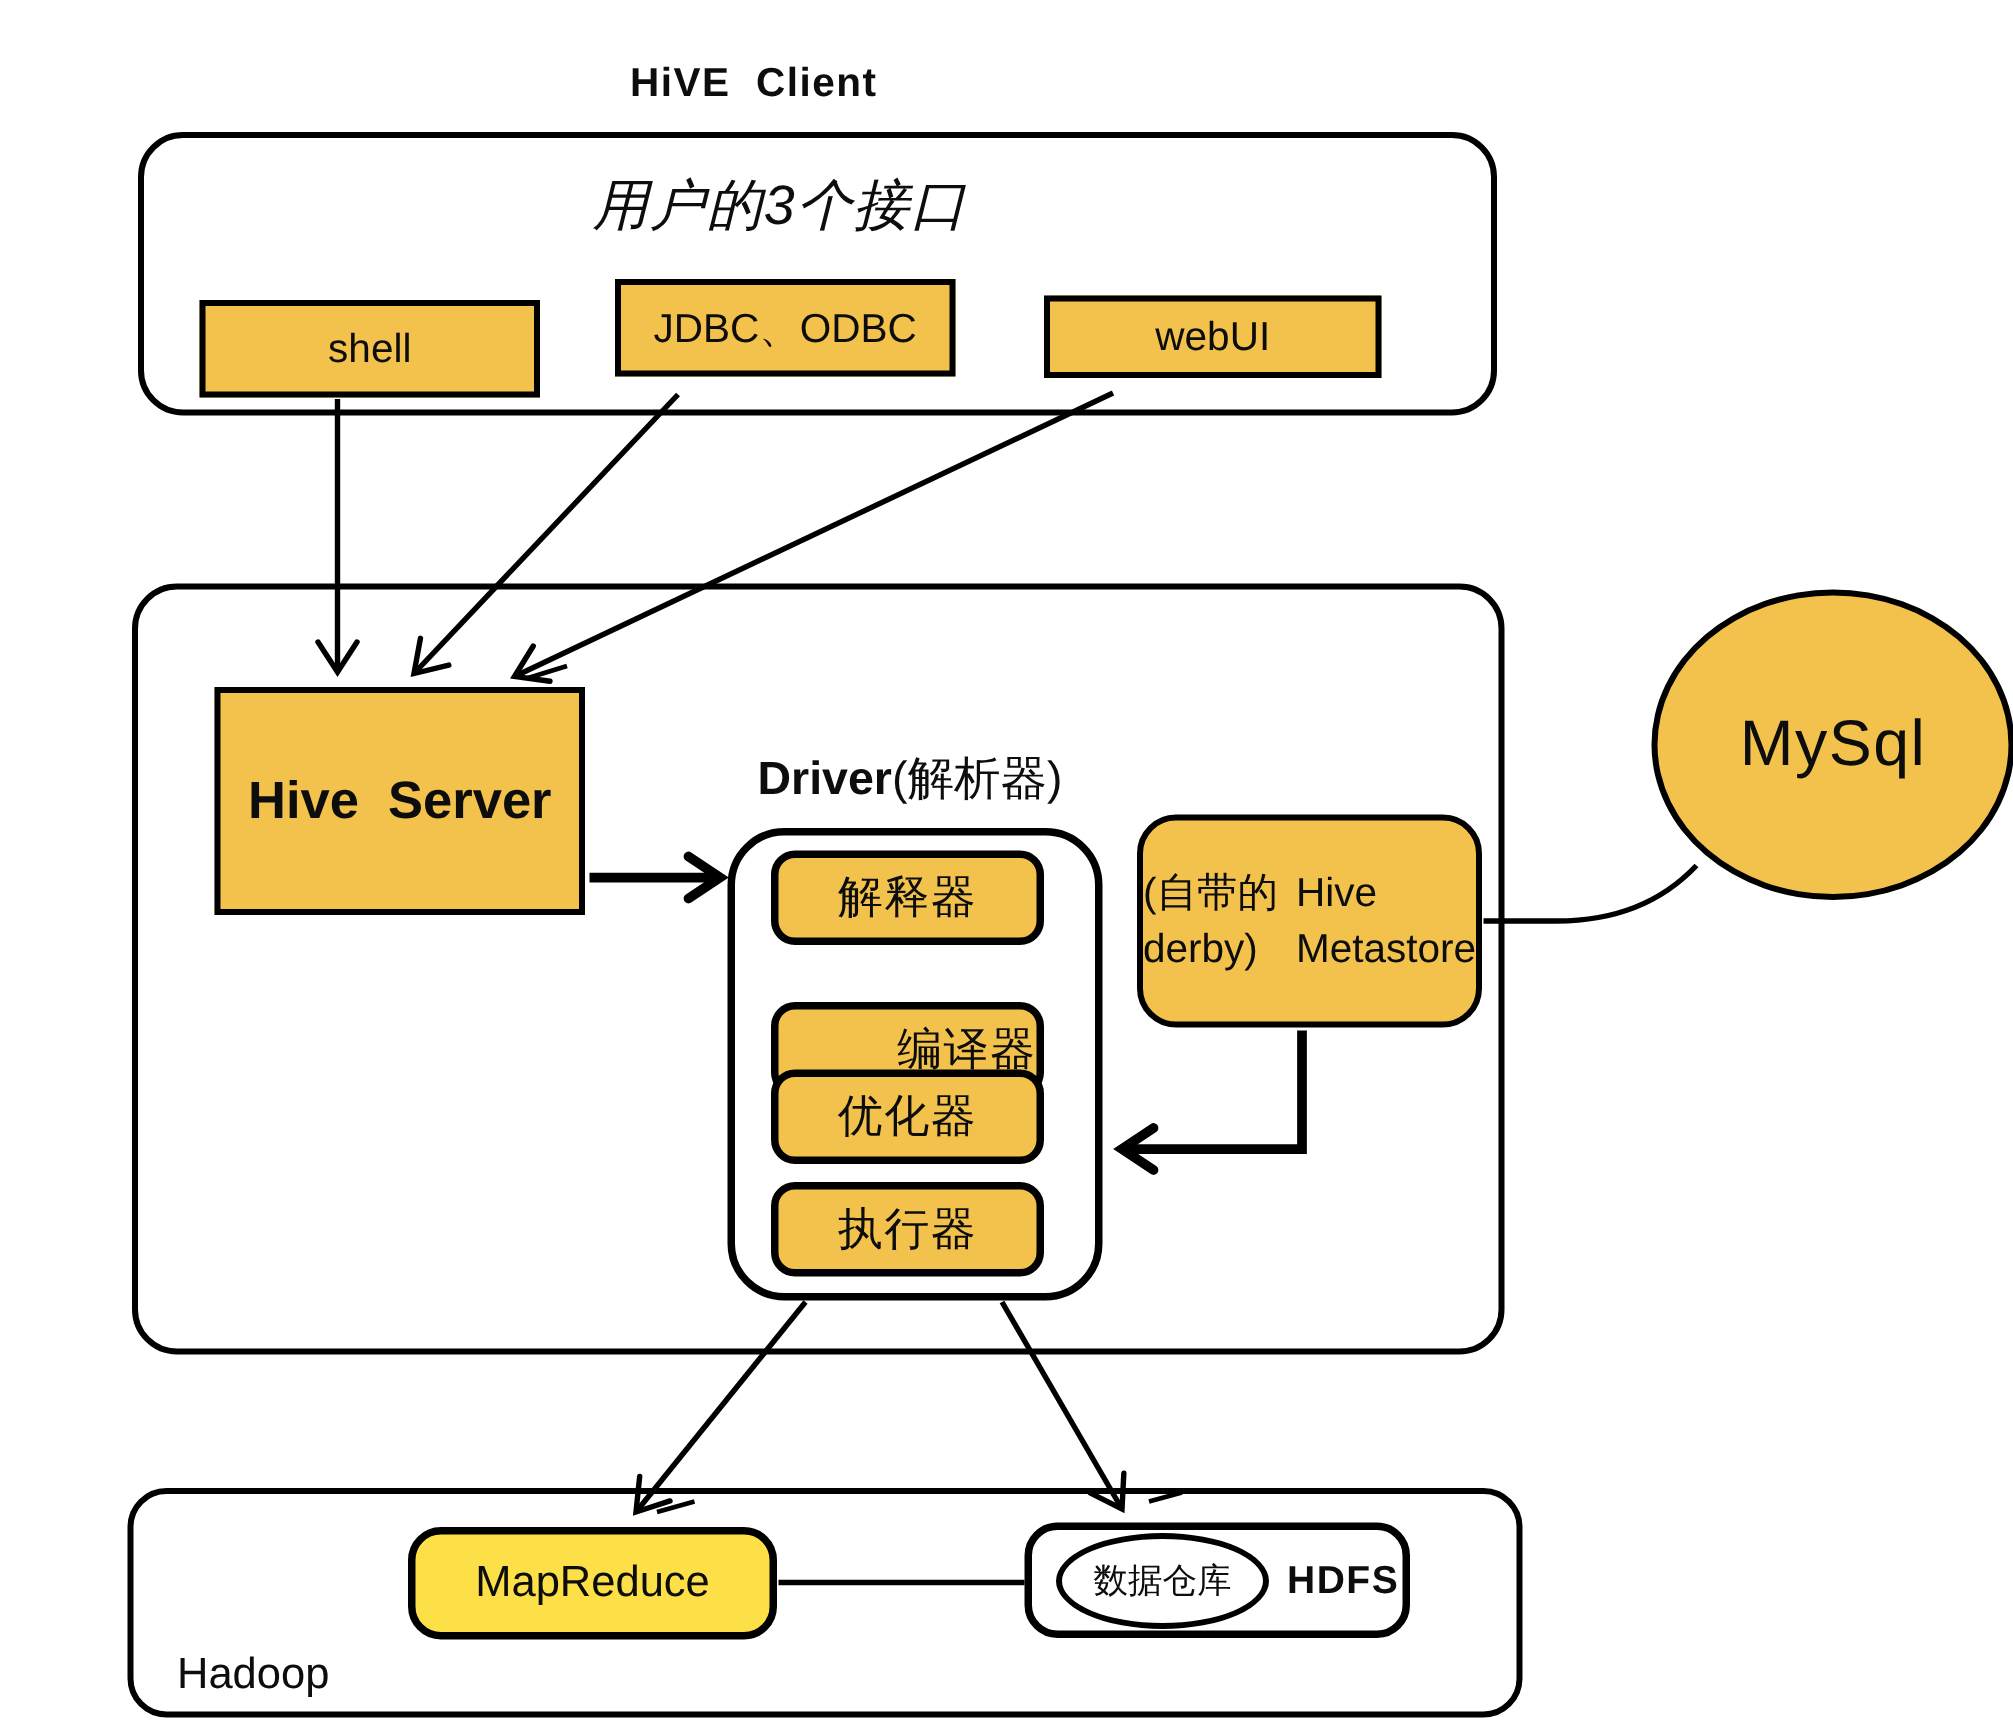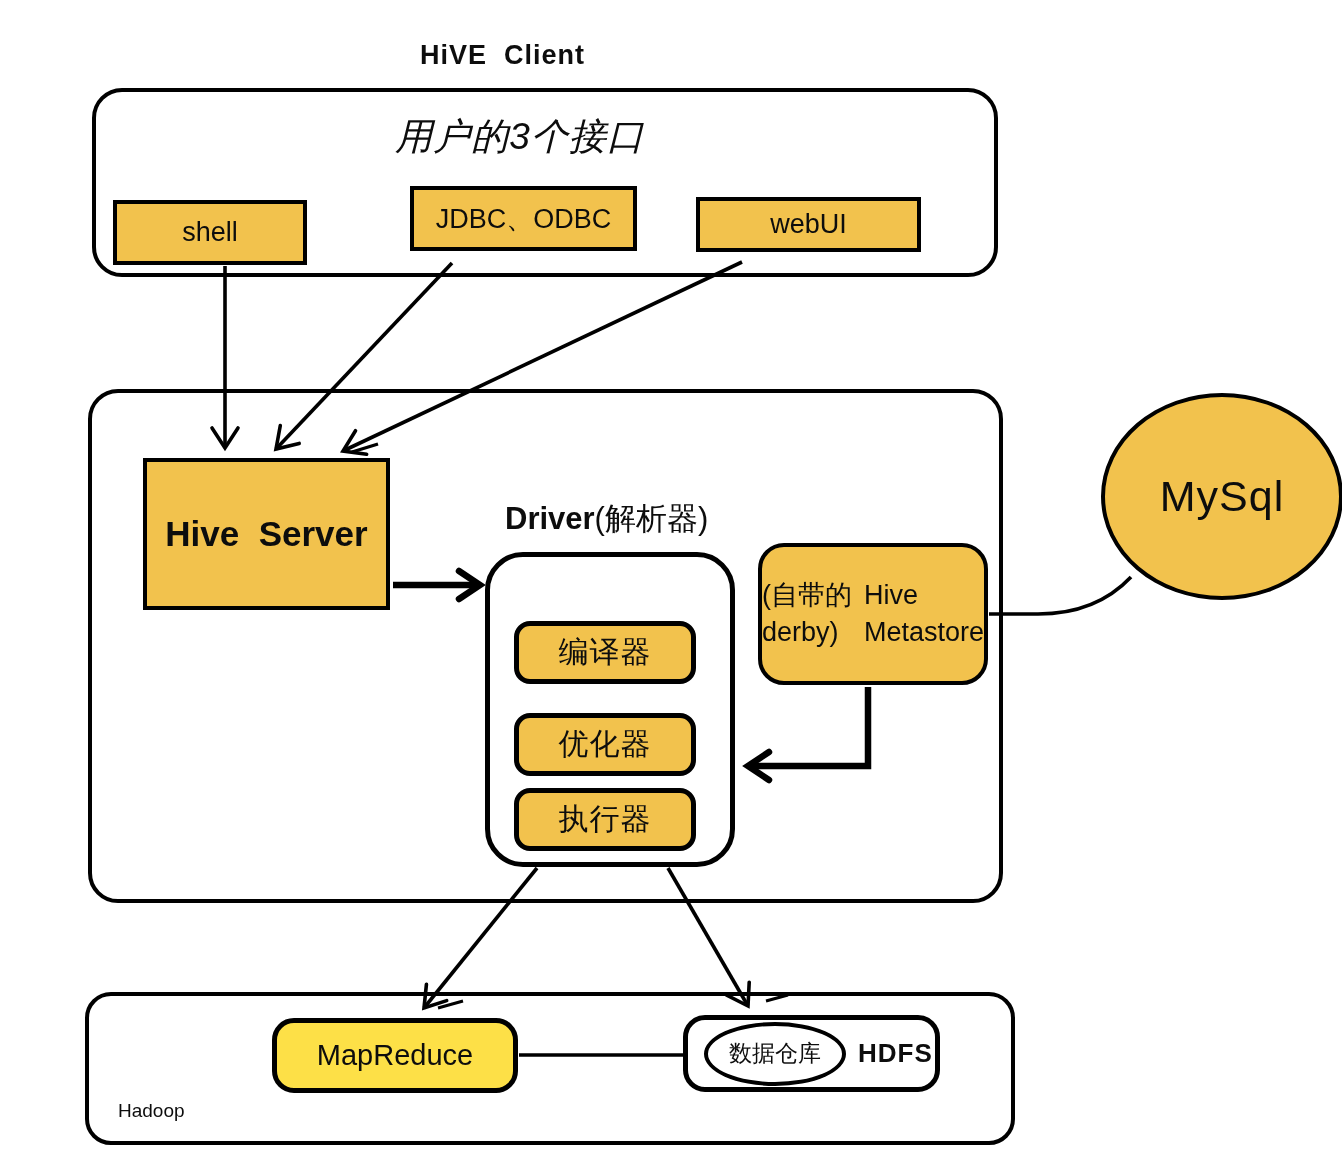--- a/index.html
+++ b/index.html
@@ -16,39 +16,39 @@
   .client-container { left:92px; top:88px; width:906px; height:189px; }
   .hive-container   { left:88px; top:389px; width:915px; height:514px; }
   .hadoop-container { left:85px; top:992px; width:930px; height:153px; border-radius:26px; }
 
   .diagram-title { left:420px; top:40px; font-size:27px; font-weight:bold; white-space:pre; letter-spacing:1px; }
   .client-heading { left:330px; top:112px; width:380px; height:50px; font-size:37px; letter-spacing:1px;font-style:italic; }
 
   
   .gold { background:var(--accent,#F2C24D); border:4px solid #000; box-sizing:border-box; }
   .iface { font-size:27px; }
-  .box-shell { left:113px; top:200px; width:194px; height:65px; }
+  .box-shell { left:133px; top:200px; width:227px; height:65px; }
   .box-jdbc  { left:410px; top:186px; width:227px; height:65px; }
   .box-webui { left:696px; top:197px; width:225px; height:55px;justify-content:center; }
 
   .hive-server { left:143px; top:458px; width:247px; height:152px; font-size:35px; font-weight:bold; white-space:pre; }
 
   .driver-label { left:505px; top:498px; font-size:31px; white-space:nowrap; }
   .driver-label .b { font-weight:bold; }
 
   .driver-box { left:485px; top:552px; width:250px; height:315px; background:#fff; border:5px solid #000; border-radius:38px; box-sizing:border-box; }
   .comp { left:514px; width:182px; height:63px; border-radius:16px; border:5px solid #000; font-size:30px; letter-spacing:1px; }
-  .comp1 { top:567px; } .comp2 { top:621px; } .comp3 { top:713px; } .comp4 { top:788px; }
+  .comp1 { top:567px; } .comp2 { top:668px;justify-content:flex-end; } .comp3 { top:713px; } .comp4 { top:788px; }
 
   .metastore { left:758px; top:543px; width:230px; height:142px; border-radius:26px;
                flex-direction:row; font-size:27px; line-height:37px; }
 
   .mysql { left:1101px; top:393px; width:242px; height:207px; border-radius:50%; font-size:43px; letter-spacing:1px; }
 
-  .hadoop-label { left:118px; top:1100px; font-size:19px; }
+  .hadoop-label { left:118px; top:1100px; font-size:29px; }
 
   .mapreduce { left:272px; top:1018px; width:246px; height:75px; background:#fde047; border:5px solid #000; border-radius:22px; box-sizing:border-box; font-size:29px; }
   .hdfs-box  { left:683px; top:1015px; width:257px; height:77px; background:#fff; border:5px solid #000; border-radius:22px; box-sizing:border-box;
                display:flex; align-items:center; justify-content:flex-start; padding-left:16px; gap:12px; }
   .warehouse { width:134px; height:56px; border:4px solid #000; border-radius:50%; font-size:23px; background:#fff; flex:none; }
   .hdfs-label { font-size:26px; font-weight:bold; letter-spacing:1px; }
 
   .wires { position:absolute; left:0; top:0; width:1342px; height:1151px; pointer-events:none; }
 </style>
 </head>
@@ -122,20 +122,23 @@
 
   <div class="abs gold center mysql">
     <span>MySql</span>
   </div>
 
   <div class="abs diagram-title">HiVE  Client</div>
   <div class="abs center client-heading">用户的3个接口</div>
 
   <div class="abs driver-label"><span class="b">Driver</span><span>(解析器)</span></div>
 
+  <div class="abs gold center comp comp1">
+    <span>解释器</span>
+  </div>
   <div class="abs gold center comp comp2">
     <span>编译器</span>
   </div>
   <div class="abs gold center comp comp3">
     <span>优化器</span>
   </div>
   <div class="abs gold center comp comp4">
     <span>执行器</span>
   </div>
 

